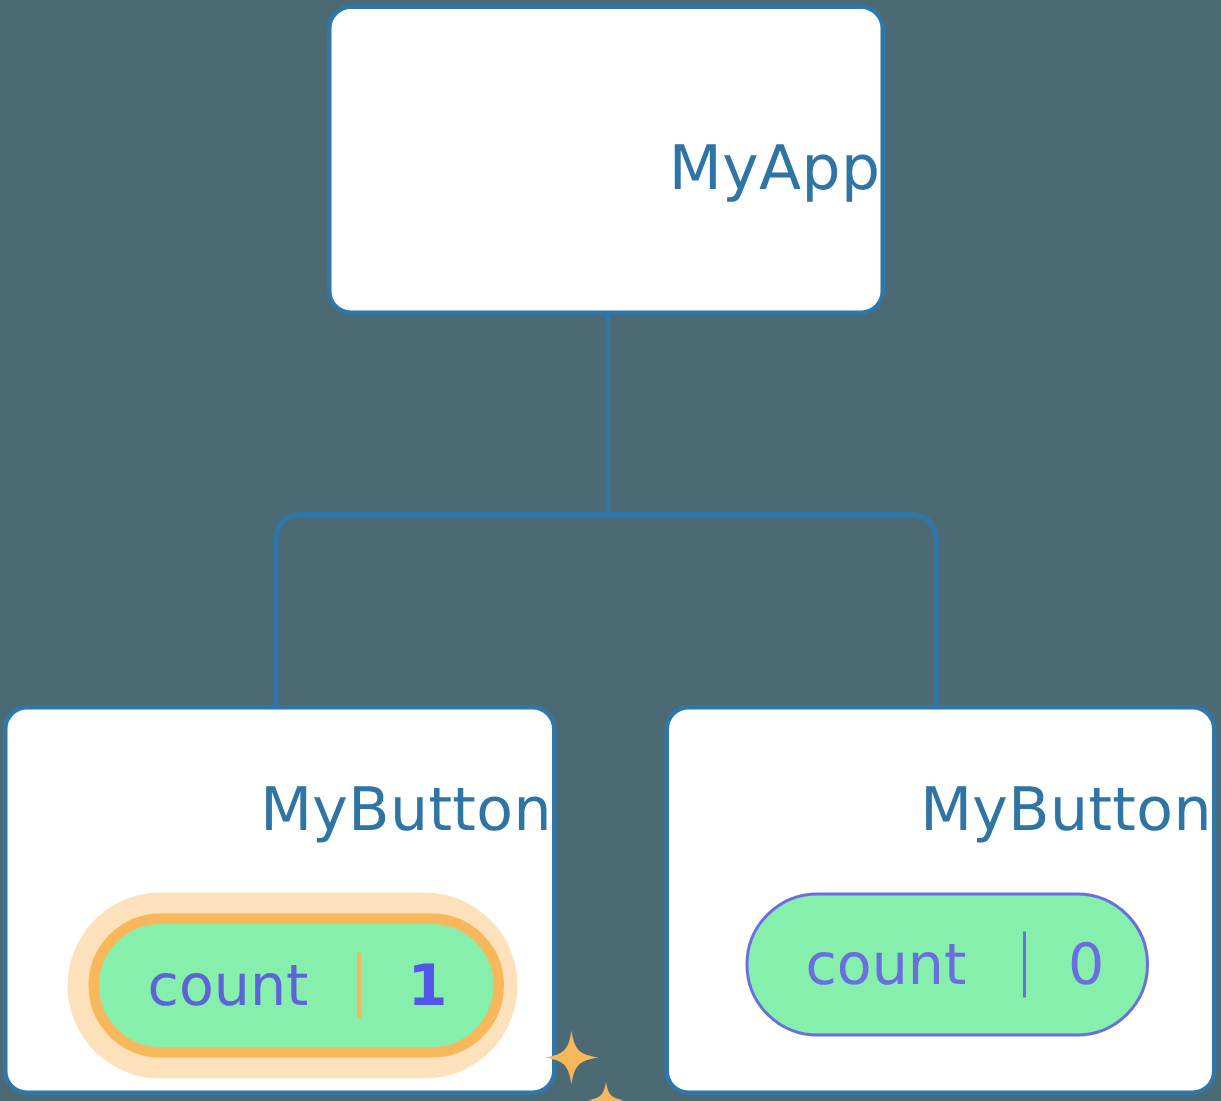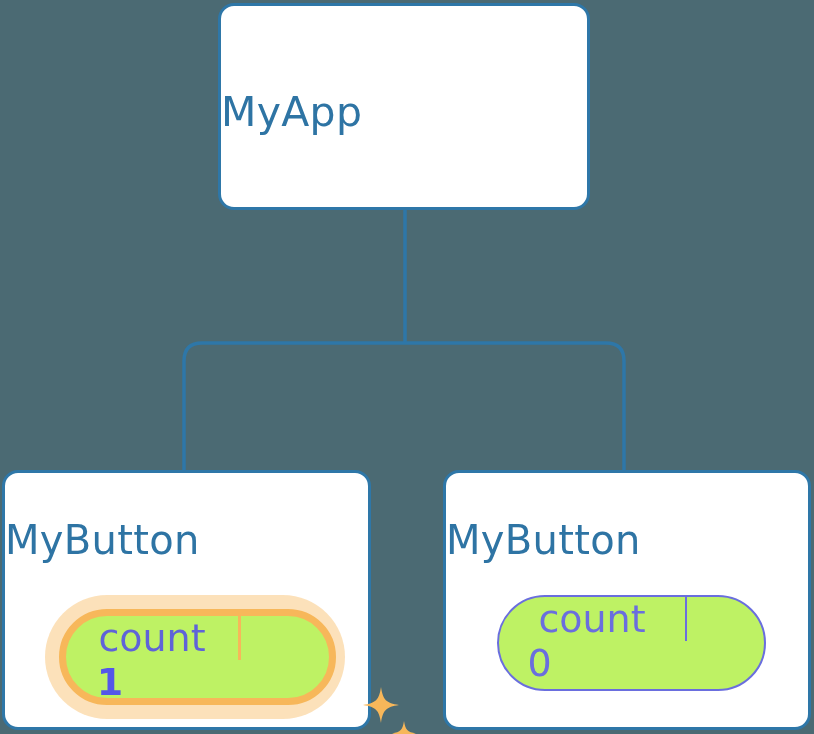--- a/index.html
+++ b/index.html
@@ -60,21 +60,21 @@
     left: 443px;
     top: 470px;
     width: 368px;
     height: 260px;
   }
 
   .card-title {
     position: absolute;
     left: 0;
     right: 0;
-    text-align: left;
+    text-align: right;
     color: #2e74a4;
     font-weight: 400;
     letter-spacing: 0.3px;
     white-space: nowrap;
   }
 
   #card-myapp .card-title {
     top: 82px;
     font-size: 41px;
   }
@@ -86,25 +86,24 @@
 
   
   .pill-wrap {
     position: absolute;
     top: 122px;
   }
 
   .pill {
     position: relative;
     display: flex;
-    align-items: flex-start;
-    background: #bef264;
+    align-items: center;
+    background: #86efac;
     box-sizing: border-box;
     height: 96px;
-    flex-direction: column;
   }
 
   .pill-key,
   .pill-val {
     display: flex;
     align-items: center;
     justify-content: center;
     box-sizing: border-box;
     white-space: nowrap;
   }

